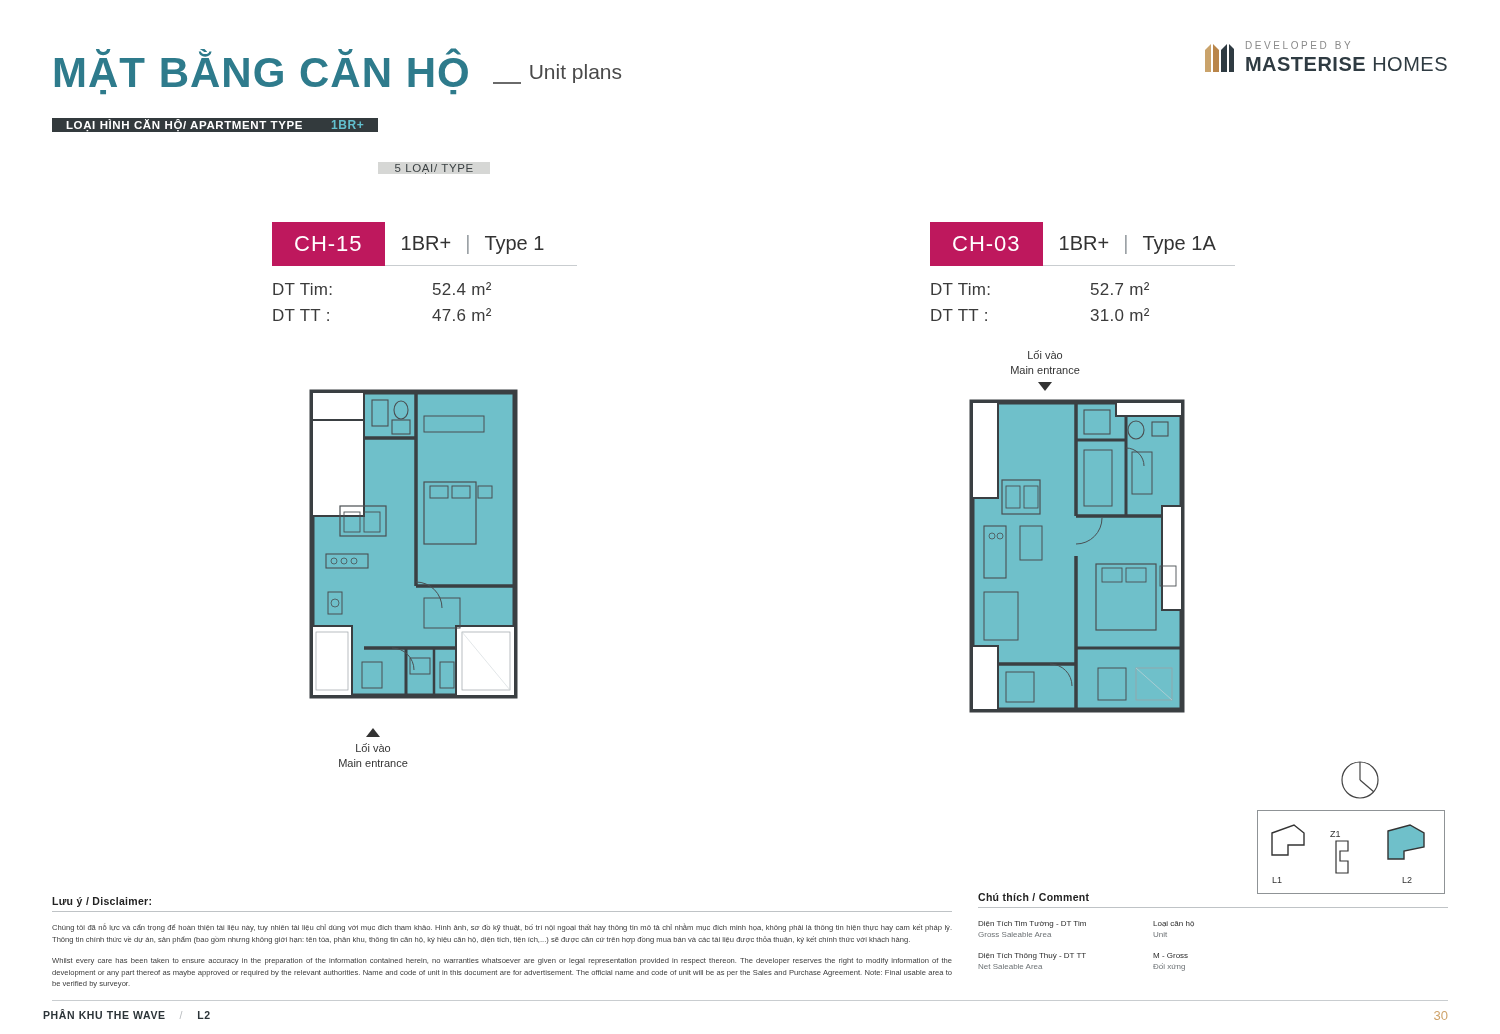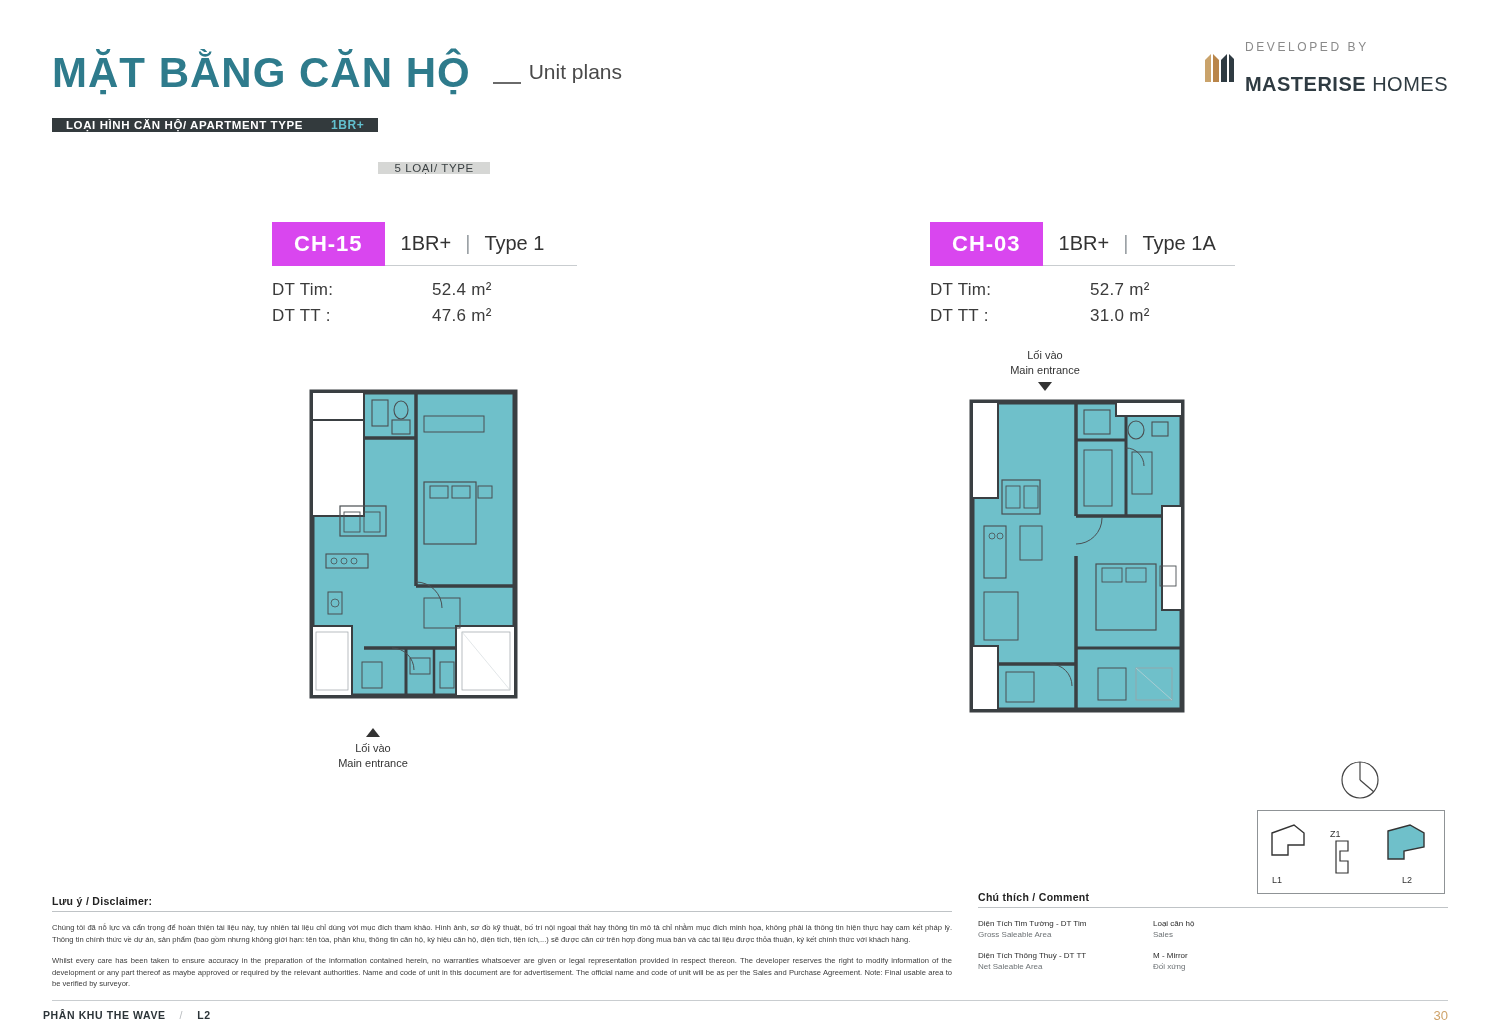--- a/index.html
+++ b/index.html
@@ -30,30 +30,30 @@
   }
   .type-bar .dark .val { color:#62c0cf; margin-left:28px; font-weight:700; font-size:12px; }
   .type-bar .grey {
     background:#d6d7d5; color:#3c4244; font-size:11.5px; letter-spacing:.6px;
     display:flex; align-items:center; padding:0 16px;margin-top:44px;
   }
 
   
   .logo { position:absolute; right:52px; top:40px; display:flex; align-items:center; }
   .logo-mark { width:34px; height:34px; margin-right:9px; }
-  .logo-text .dev { font-size:12px; letter-spacing:2.6px; color:#8a8a8a; margin-bottom:19px; }
+  .logo-text .dev { font-size:10px; letter-spacing:2.6px; color:#8a8a8a; margin-bottom:2px; }
   .logo-text .name { font-size:20px; letter-spacing:.5px; color:#2f3b42; font-weight:700; }
   .logo-text .name .light { font-weight:400; }
 
   
   .unit { position:absolute; }
   .unit-head { display:flex; align-items:stretch; }
   .unit-code {
-    background:#d946ef; color:#fff; font-size:22px; letter-spacing:1px;
-    padding:9px 22px; display:flex; align-items:center; font-weight:700;
+    background:#be185d; color:#fff; font-size:22px; letter-spacing:1px;
+    padding:9px 22px; display:flex; align-items:center; font-weight:400;
   }
   .unit-meta {
     display:flex; align-items:center; padding:0 16px; font-size:20px; color:#333;
     border-bottom:1px solid #c9cdd0; flex:1;
   }
   .unit-meta .sep { color:#9aa0a4; margin:0 14px; font-weight:300; }
   .areas { margin-top:14px; font-size:17px; color:#3b3b3b; }
   .area-row { display:flex; margin-bottom:6px;align-items:flex-end; }
   .area-row .lbl { width:160px; letter-spacing:.3px; }
   .area-row .val { letter-spacing:.3px; }
@@ -320,24 +320,24 @@
           <div class="en">Gross Saleable Area</div>
         </div>
         <div class="cmt-item">
           <div class="vn">Diện Tích Thông Thuỷ - DT TT</div>
           <div class="en">Net Saleable Area</div>
         </div>
       </div>
       <div class="cmt-col">
         <div class="cmt-item">
           <div class="vn">Loại căn hộ</div>
-          <div class="en">Sales</div>
+          <div class="en">Unit</div>
         </div>
         <div class="cmt-item">
-          <div class="vn">M - Mirror</div>
+          <div class="vn">M - Gross</div>
           <div class="en">Đối xứng</div>
         </div>
       </div>
     </div>
   </div>
 
   <div class="bottom-bar">
     <div class="bottom-line"></div>
     <div class="bottom-left">
       <span>PHÂN KHU THE WAVE</span>

